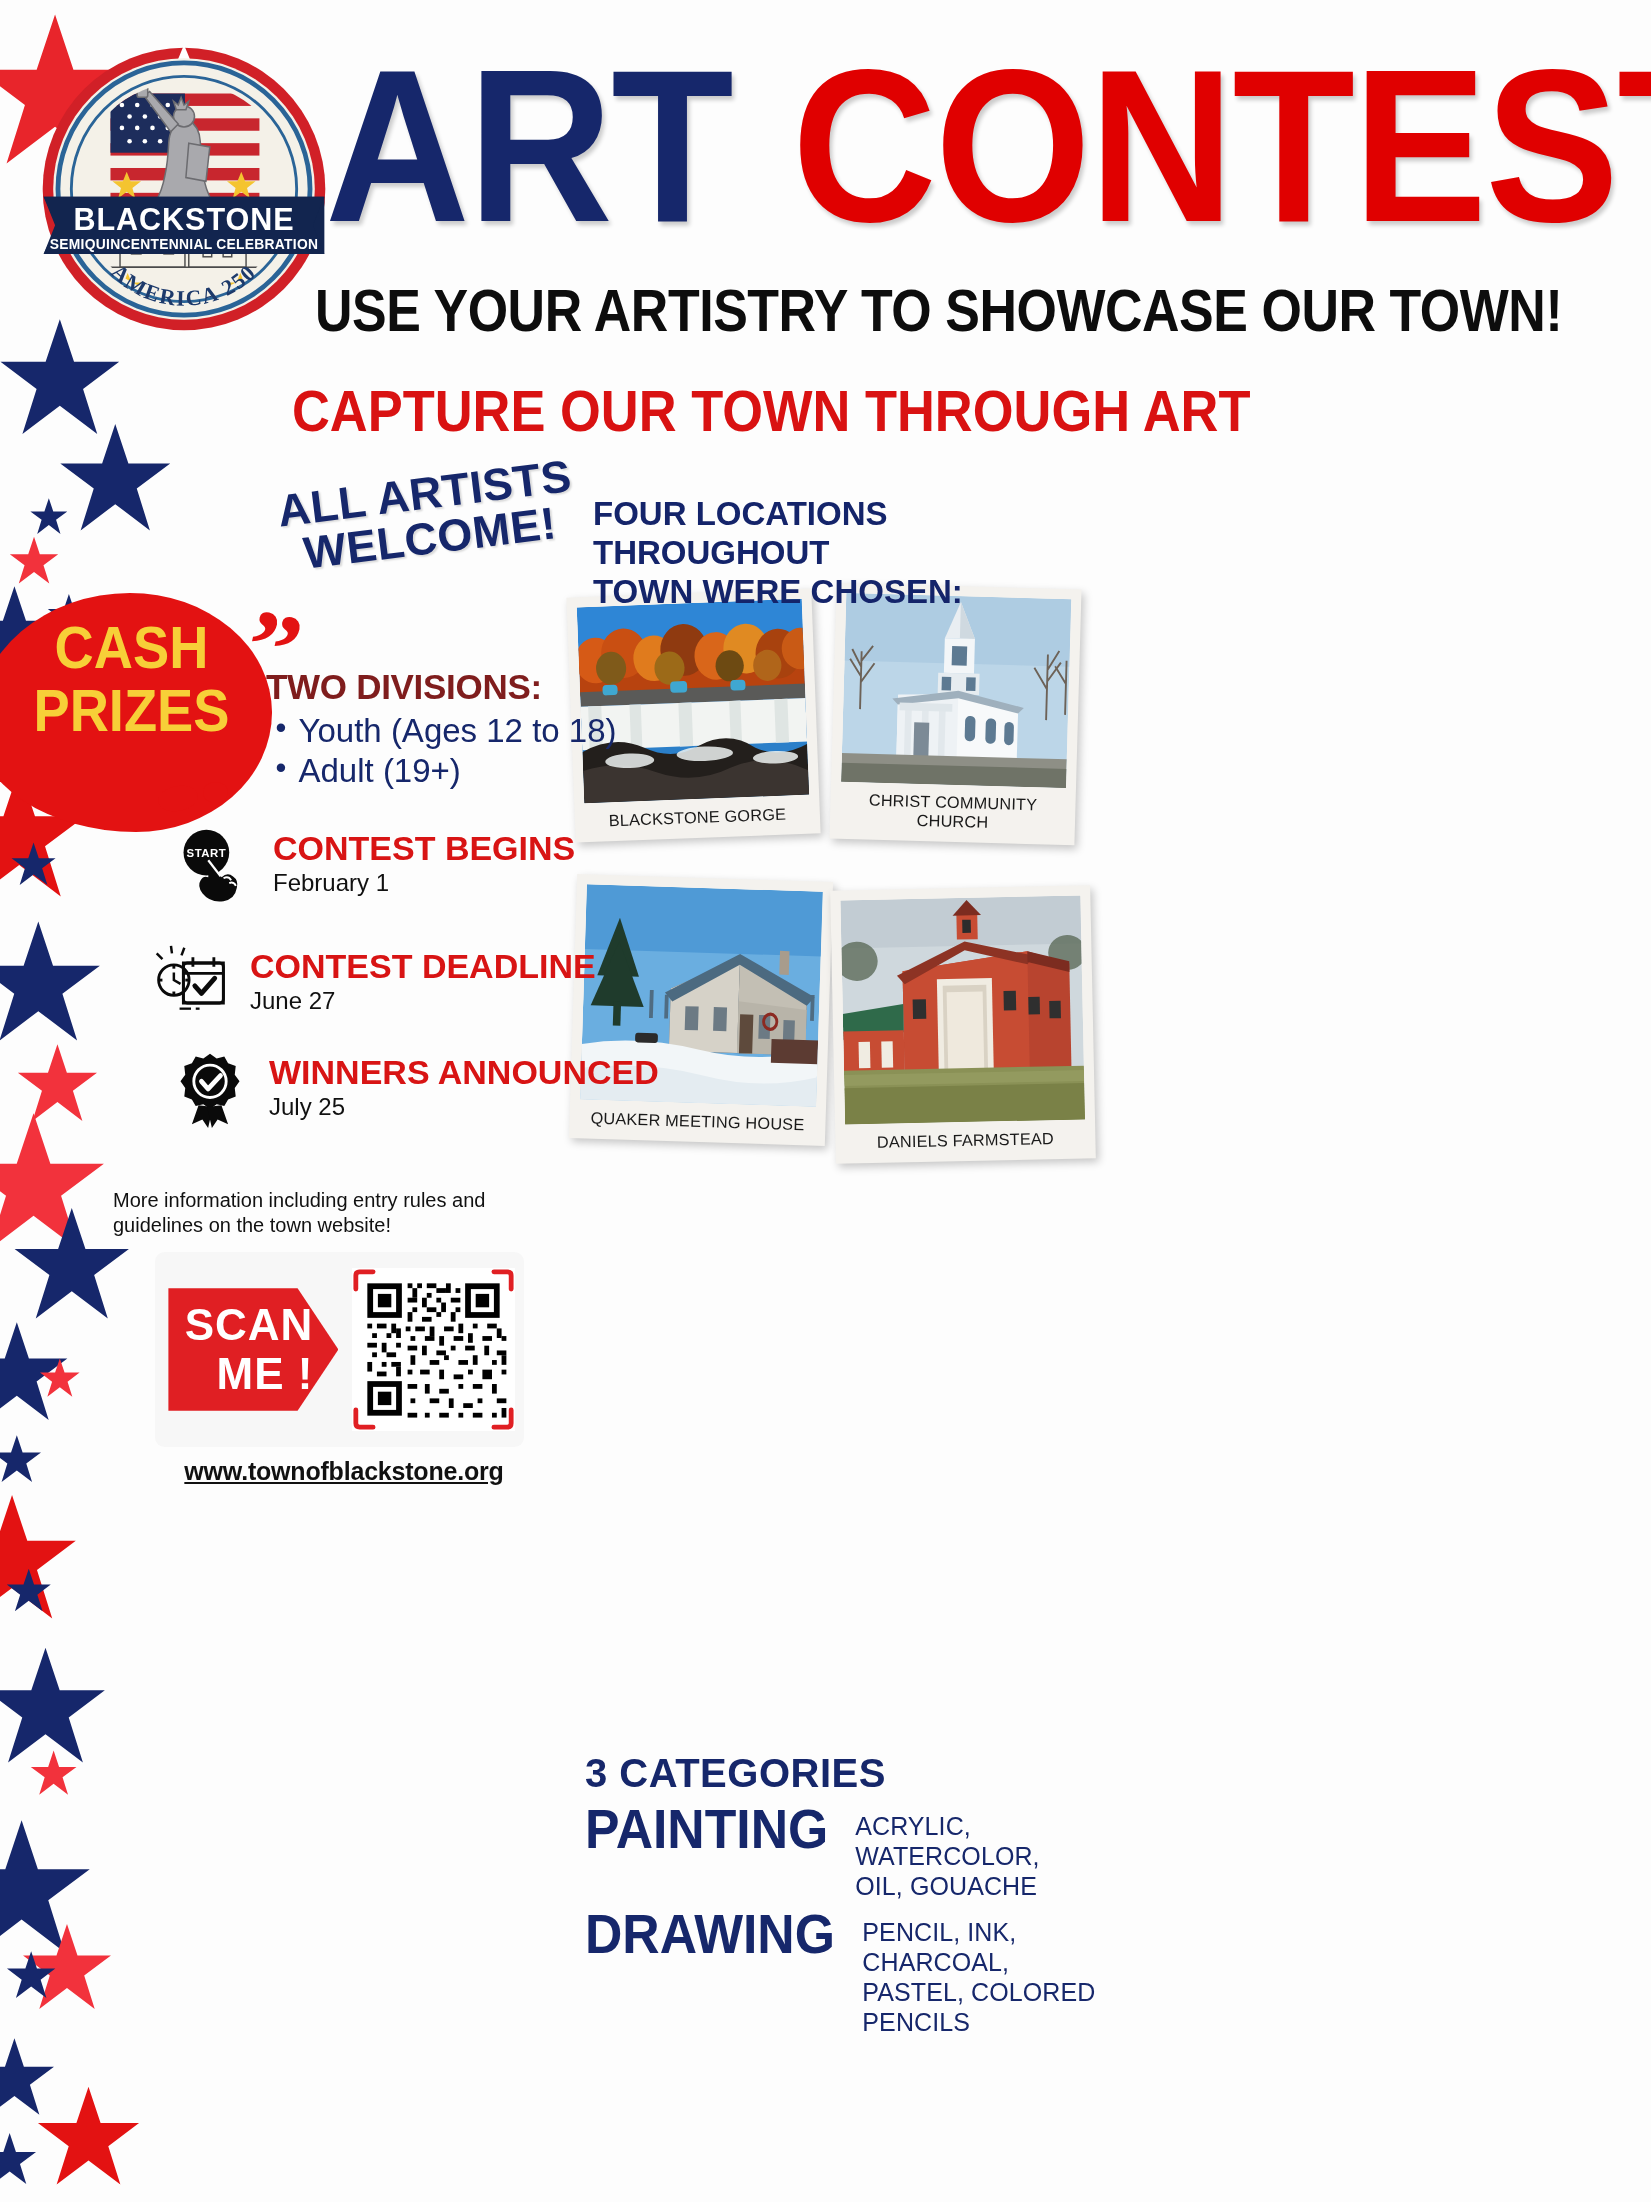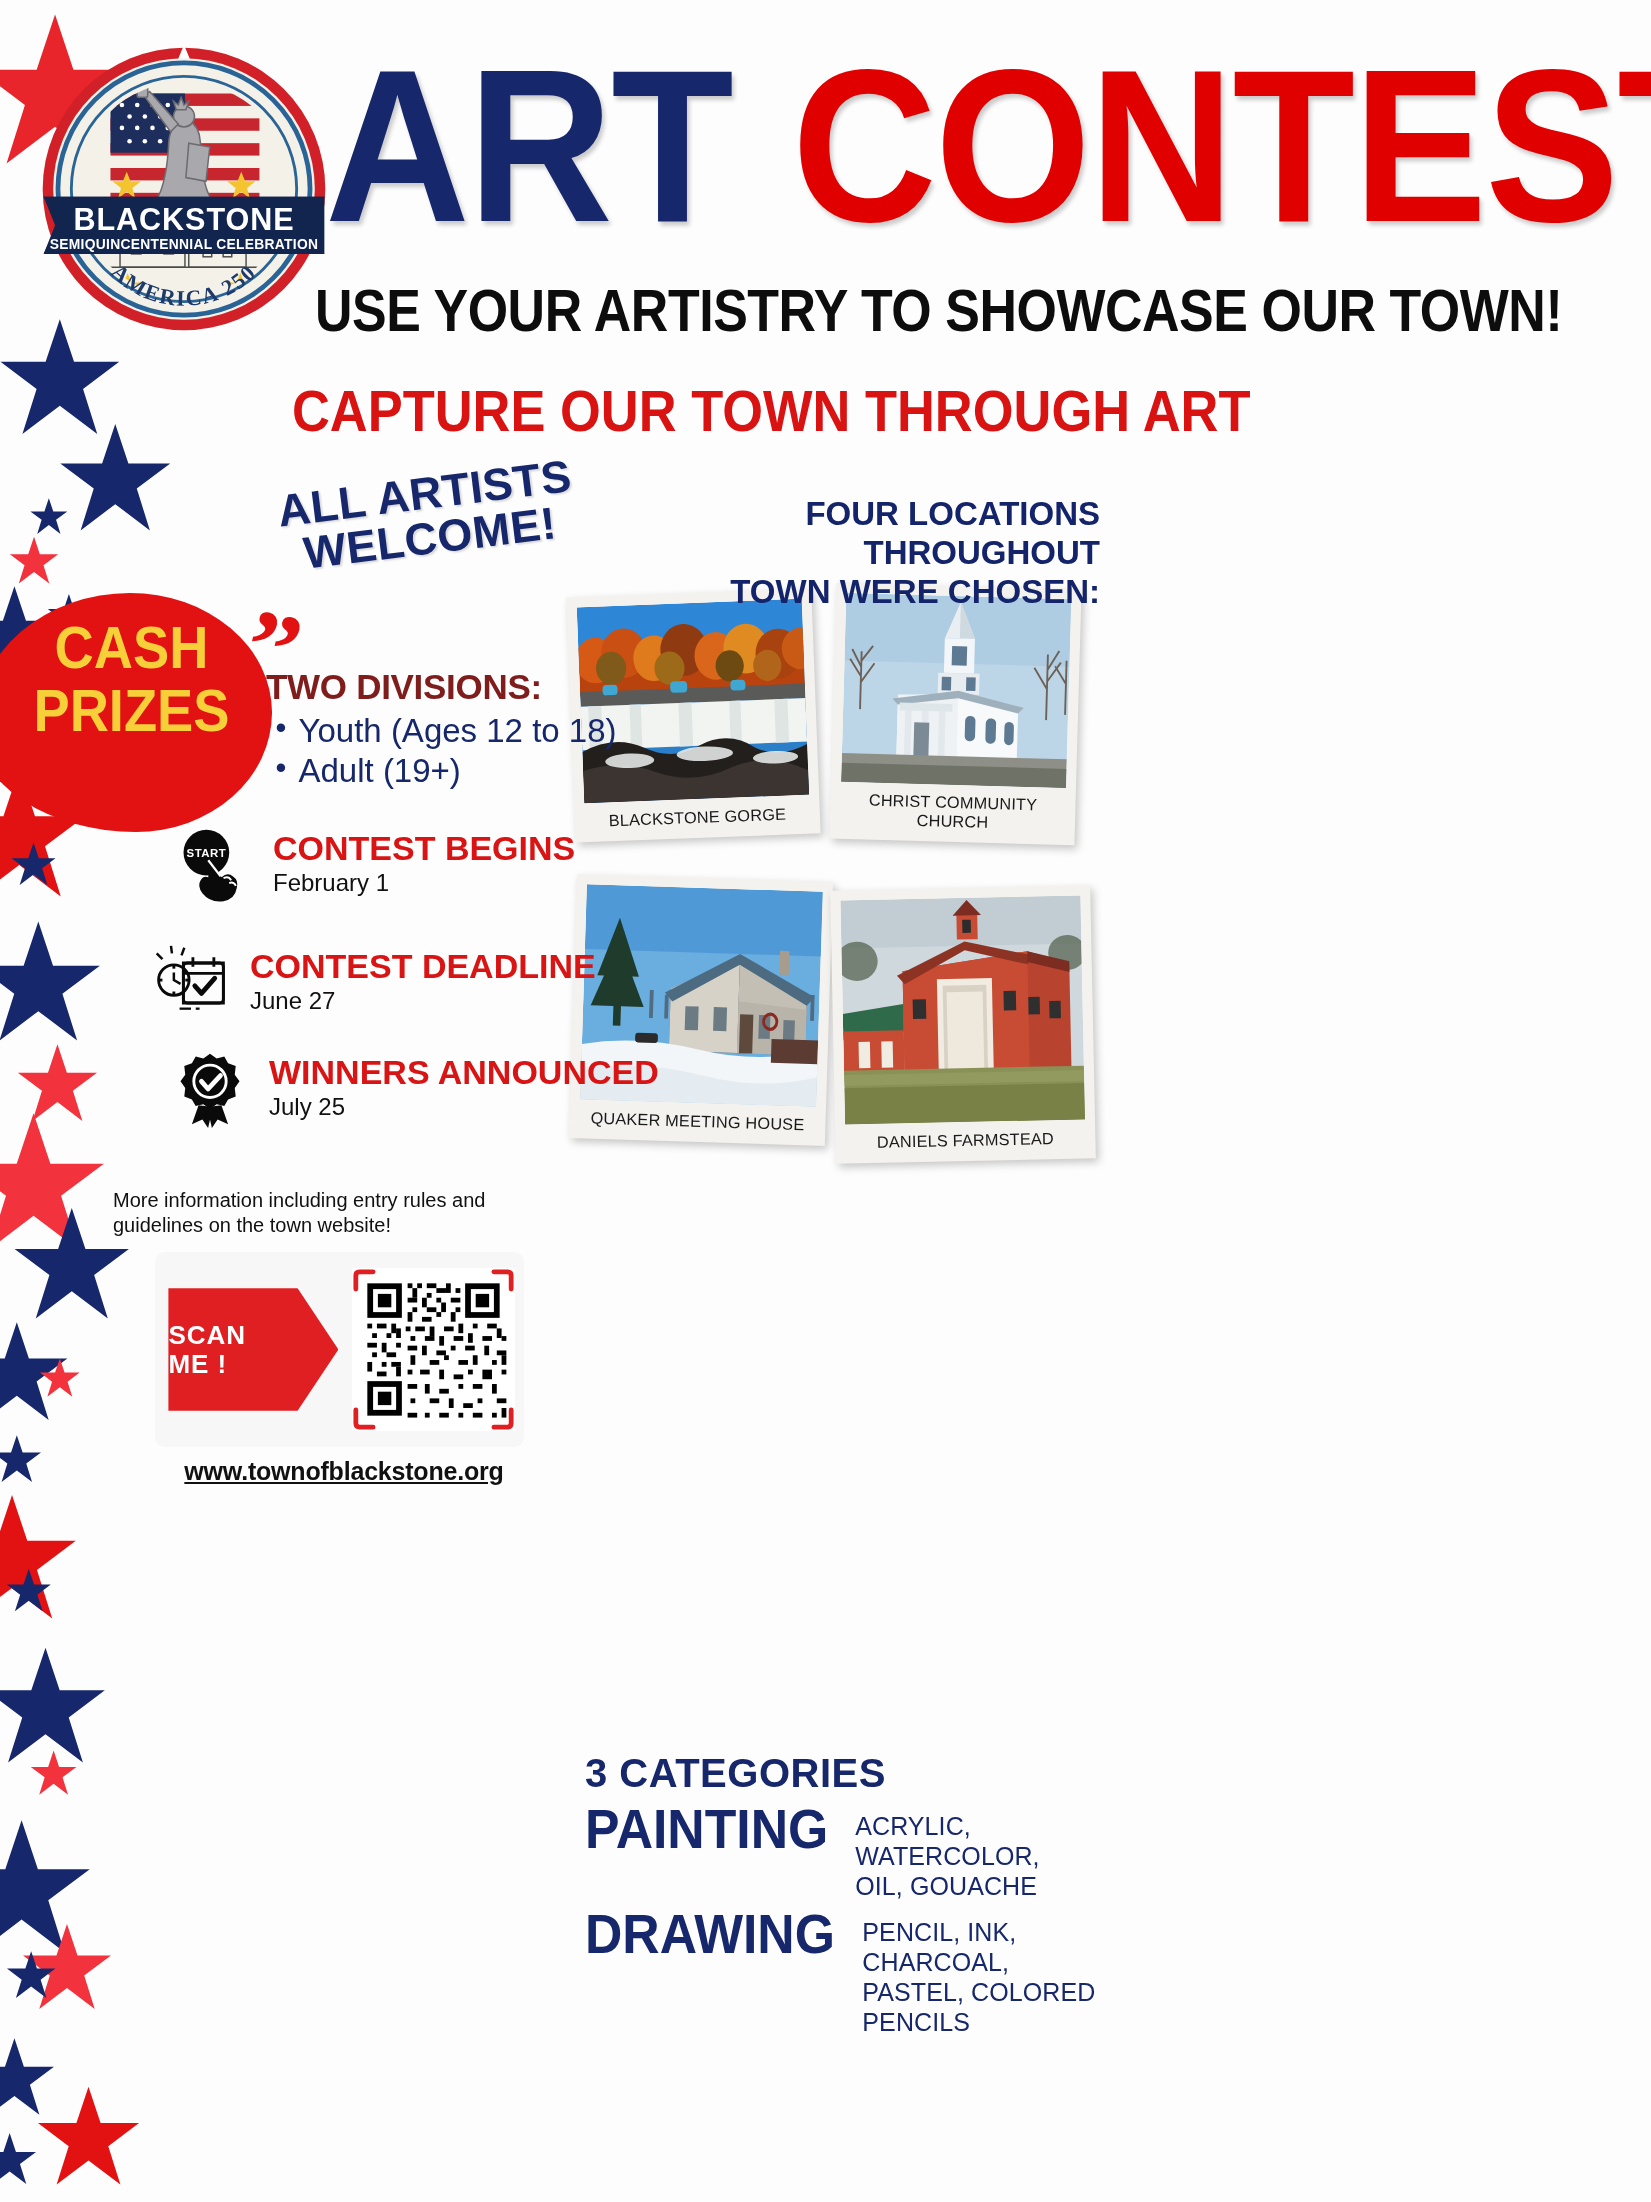--- a/index.html
+++ b/index.html
@@ -56,21 +56,21 @@
     transform:rotate(-7deg); transform-origin:left top;
     color:#16276b; font-weight:bold; font-size:45px; line-height:1.0;
     letter-spacing:0.5px; text-align:center;
     text-shadow:1.9px 1.9px 1.9px rgba(0,0,0,0.14);
   }
 
   
   .four-loc {
     position:absolute; left:593px; top:495px; width:507px; z-index:5;
     color:#14246a; font-weight:bold; font-size:33px; line-height:1.18;
-    text-align:right; letter-spacing:0px;
+    text-align:left; letter-spacing:0px;
   }
 
   
   .cash-blob {
     position:absolute; left:-24px; top:593px; width:296px; height:239px; z-index:4;
     background:#e31212; border-radius:52% 48% 46% 54% / 55% 50% 50% 45%;
   }
   .cash-text {
     position:absolute; left:11.5px; top:617px; width:239px; z-index:5;
     font-family:"Liberation Sans Narrow","Liberation Sans",sans-serif;
@@ -109,22 +109,22 @@
   .qr-card {
     position:absolute; left:155px; top:1252px; width:369px; height:195px; z-index:5;
     background:#f7f7f7; border-radius:9.6px;
     display:flex; align-items:center; gap:13.4px; padding:11.5px 13.4px;
   }
   .scanme {
     position:relative; width:170px; height:161px; flex:0 0 170px;
     background:#e01f23;
     clip-path:polygon(0% 12%,76% 12%,100% 50%,76% 88%,0% 88%);
     border-radius:9.6px;
-    display:flex; flex-direction:column; align-items:flex-start; justify-content:center;
-    color:#fff; font-weight:bold; font-size:26px; line-height:1.1; letter-spacing:1px;
+    display:flex; flex-direction:column; align-items:flex-end; justify-content:center;
+    color:#fff; font-weight:bold; font-size:44px; line-height:1.1; letter-spacing:1px;
     padding-right:25px;
   }
   .qr-box { position:relative; width:163px; height:163px; flex:0 0 163px; }
   .qr-box svg { display:block; }
   .url {
     position:absolute; left:153px; top:1457px; width:382px; z-index:5;
     text-align:center; color:#111; font-weight:bold; font-size:25px;
     text-decoration:underline; letter-spacing:-0.2px;
   }
 

